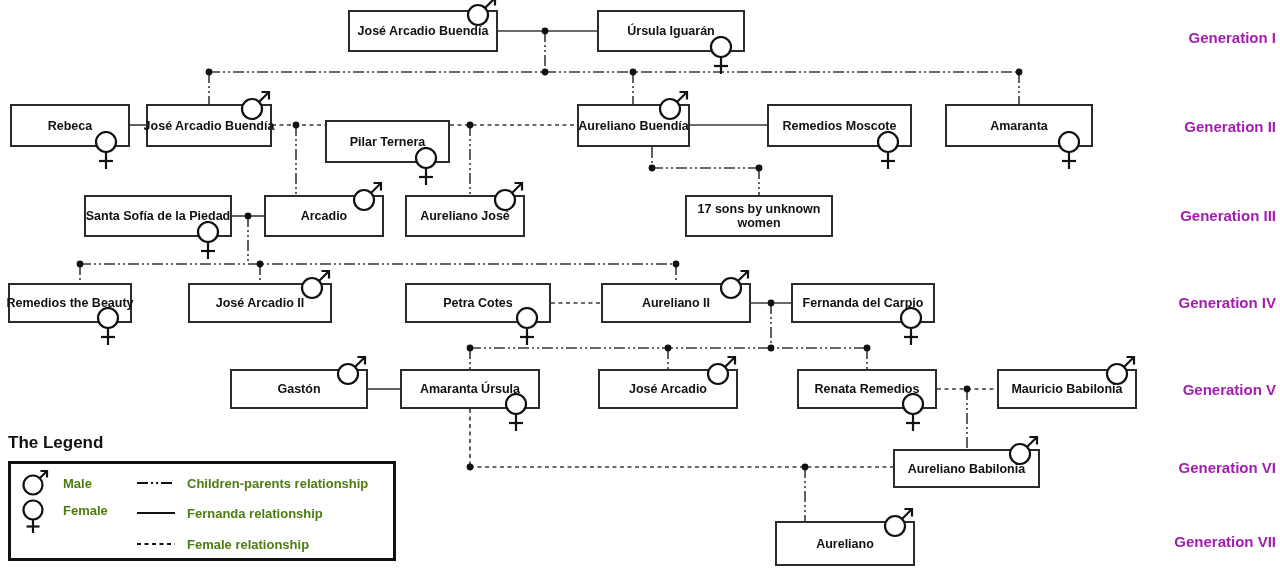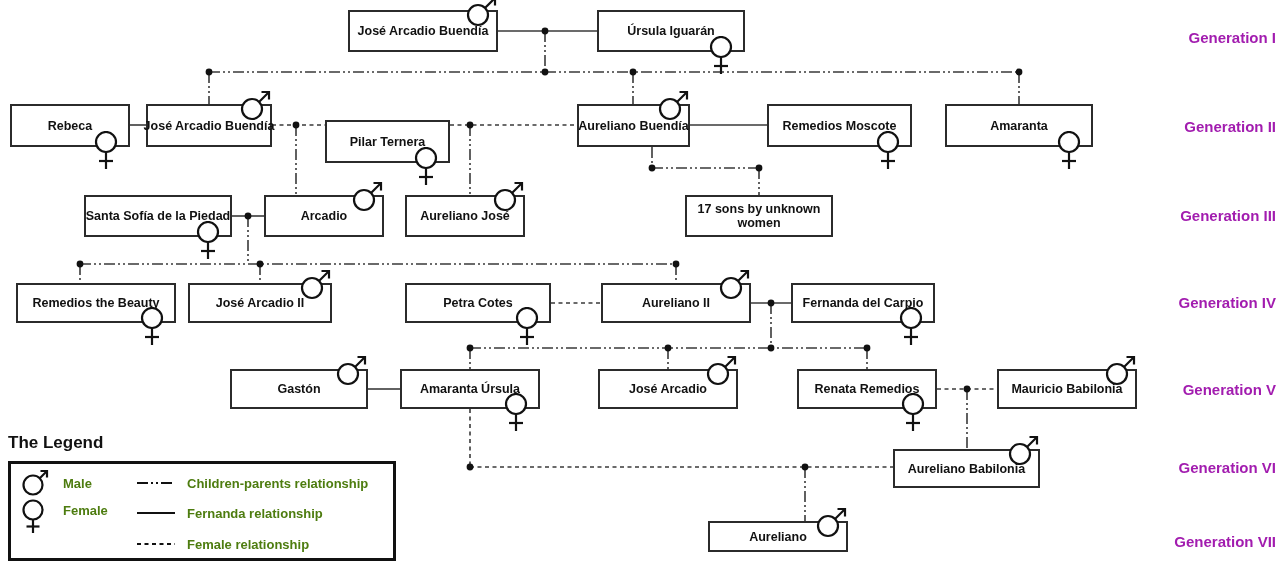--- a/index.html
+++ b/index.html
@@ -204,21 +204,21 @@
           <circle cx="14" cy="24" r="10" fill="#fff"></circle>
           <path d="M21,17 L31,7"></path>
           <path d="M23.5,7 H31 V14.5"></path>
         </g>
       </svg>
     </div>
   <div class="pbox wrap" style="left:685px;top:195px;width:148px;height:42px">
       <span class="pname">17 sons by unknown women</span>
     </div>
 
-  <div class="pbox" style="left:16px;top:283px;width:160px;height:40px">
+  <div class="pbox" style="left:8px;top:283px;width:124px;height:40px">
       <span class="pname">Remedios the Beauty</span>
       <svg class="gicon" style="right:6px;bottom:-28px" width="32" height="42" viewBox="0 0 32 42">
         <g stroke="#111" stroke-width="2.2" fill="none">
           <circle cx="16" cy="11" r="10" fill="#fff"></circle>
           <path d="M16,21 V38"></path>
           <path d="M9,30 H23"></path>
         </g>
       </svg>
     </div>
   <div class="pbox" style="left:188px;top:283px;width:144px;height:40px">
@@ -317,21 +317,21 @@
       <span class="pname">Aureliano Babilonia</span>
       <svg class="gicon" style="right:-6px;top:-21px" width="38" height="36" viewBox="0 0 38 36">
         <g stroke="#111" stroke-width="2.2" fill="none">
           <circle cx="14" cy="24" r="10" fill="#fff"></circle>
           <path d="M21,17 L31,7"></path>
           <path d="M23.5,7 H31 V14.5"></path>
         </g>
       </svg>
     </div>
 
-  <div class="pbox" style="left:708px;top:521px;width:140px;height:31px">
+  <div class="pbox" style="left:775px;top:521px;width:140px;height:45px">
       <span class="pname">Aureliano</span>
       <svg class="gicon" style="right:-6px;top:-21px" width="38" height="36" viewBox="0 0 38 36">
         <g stroke="#111" stroke-width="2.2" fill="none">
           <circle cx="14" cy="24" r="10" fill="#fff"></circle>
           <path d="M21,17 L31,7"></path>
           <path d="M23.5,7 H31 V14.5"></path>
         </g>
       </svg>
     </div>
 

